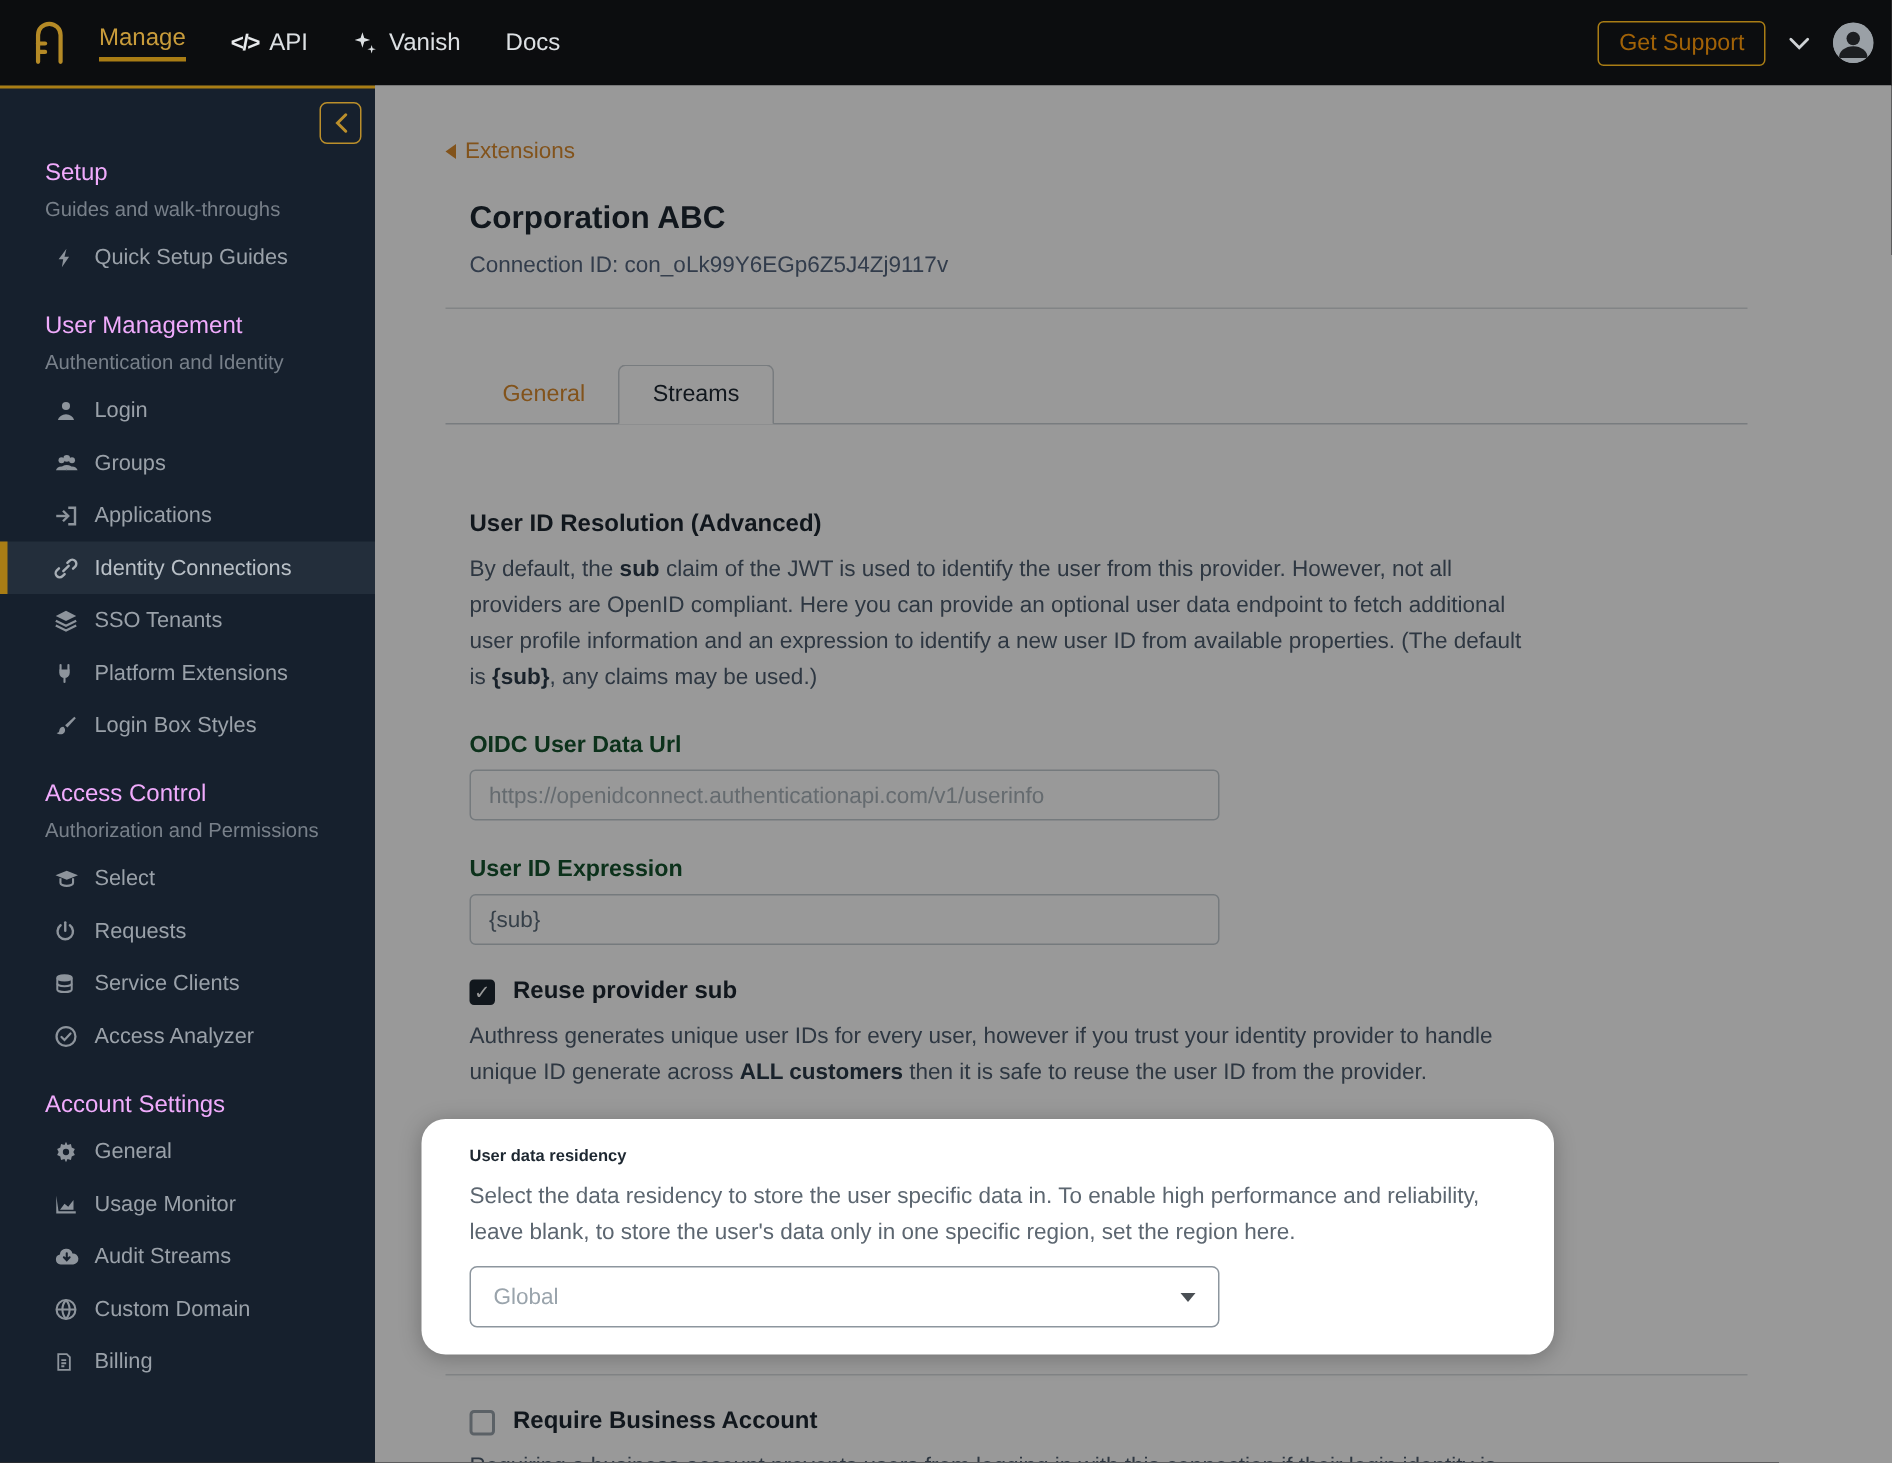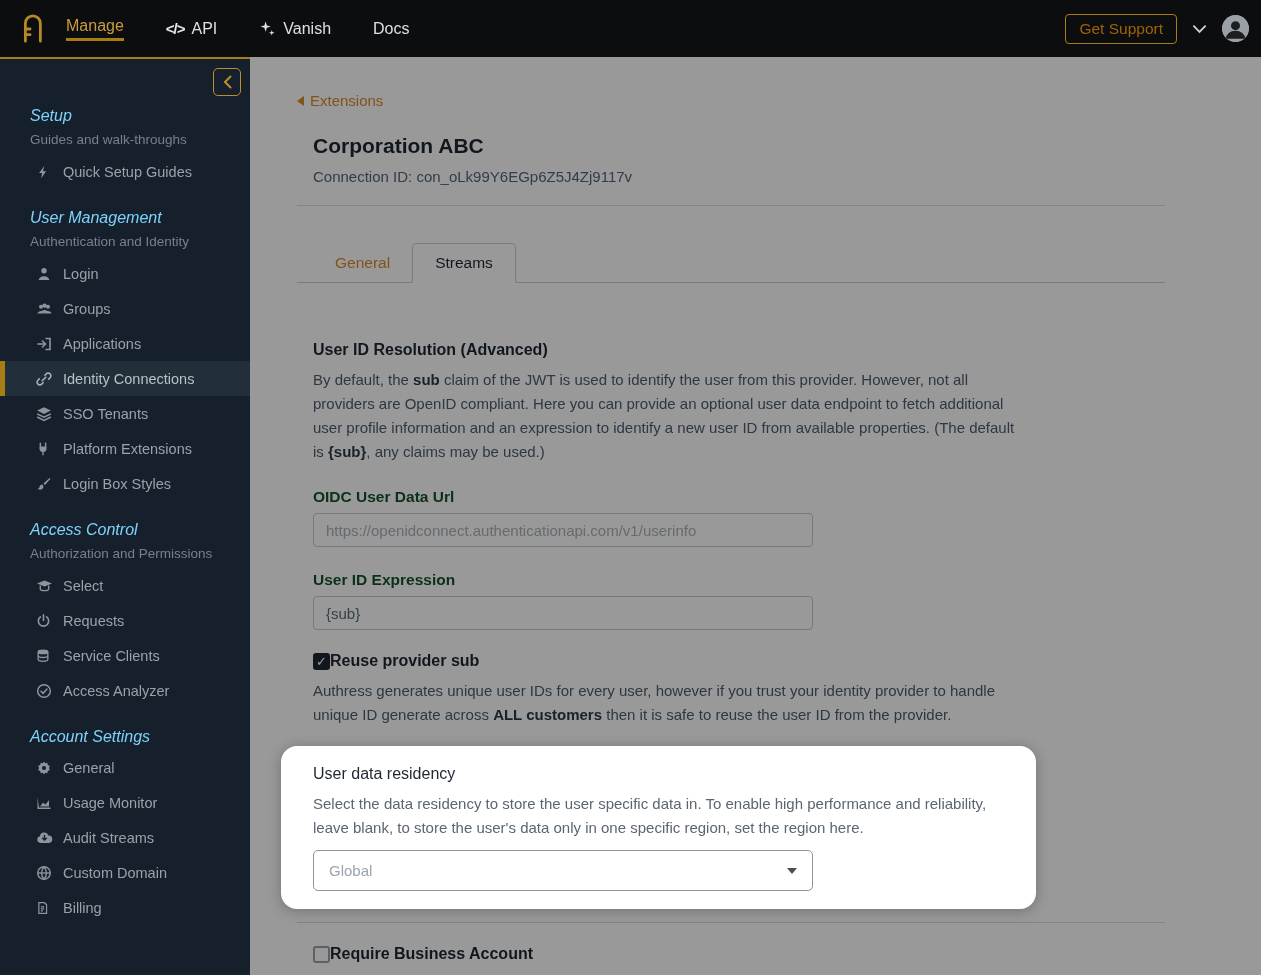--- a/index.html
+++ b/index.html
@@ -5,21 +5,21 @@
   * { margin:0; padding:0; box-sizing:border-box; }
   html,body { width:1261px; height:975px; overflow:hidden; background:#0c0d0f;
     font-family:"Liberation Sans", sans-serif; }
   .app { width:1261px; height:975px; display:flex; flex-direction:column; }
 
   
   .navbar { height:57px; background:#0c0d0f; display:flex; align-items:center;
     justify-content:space-between; padding:0 12px 0 16px; flex-shrink:0; }
   .nav-left { display:flex; align-items:center; }
   .logo { width:34px; height:40px; margin-right:16px; display:flex; align-items:center; }
-  .nav-menu { display:flex; align-items:center; gap:42px; }
+  .nav-menu { display:flex; align-items:center; gap:30px; }
   .nav-item { color:#dde0e3; font-size:16px; display:flex; align-items:center; gap:7px;
     text-decoration:none; cursor:pointer; }
   .nav-item.active { color:#c99c3b; padding-bottom:3px; border-bottom:3px solid #a97d15; }
   .code-glyph { font-weight:bold; font-size:15px; letter-spacing:-1px; color:#e8eaec; }
   .nav-right { display:flex; align-items:center; gap:15px; }
   .support-btn { color:#a16207; border:1px solid #a97d15; border-radius:4px;
     background:transparent; padding:5px 13px; font-size:15.5px; cursor:pointer;
     font-family:"Liberation Sans", sans-serif; }
   .chev { display:flex; color:#cfd2d5; cursor:pointer; }
   .avatar { width:27px; height:27px; border-radius:50%; overflow:hidden; background:#9aa0a6;
@@ -29,21 +29,21 @@
   .body-row { flex:1; display:flex; min-height:0; }
 
   
   .sidebar { width:250px; flex-shrink:0; background:#16202d; border-top:2px solid #a97d15;
     position:relative; overflow:hidden; }
   .collapse-btn { position:absolute; top:9px; right:9px; width:28px; height:28px;
     border:1px solid #bb8f2b; border-radius:5px; background:transparent; color:#bb8f2b;
     display:flex; align-items:center; justify-content:center; cursor:pointer; }
   .sidebar-nav { padding-top:48px; }
   .side-section + .side-section { margin-top:20px; }
-  .sec-title { font-size:16px; color:#7dd3fc; margin-left:30px; font-weight:400;font-style:italic; }
+  .sec-title { font-size:16px; color:#f0abfc; margin-left:30px; font-weight:400; }
   .sec-sub { font-size:13.5px; color:#78808a; margin:7px 0 7px 30px; }
   .no-sub .sec-title { margin-bottom:4px; }
   .side-item { height:35px; display:flex; align-items:center; padding-left:36px; cursor:pointer; }
   .sicon { width:18px; height:16px; margin-right:9px; display:flex; align-items:center;
     color:#8d949c; }
   .slabel { font-size:14.5px; color:#9aa1a9; }
   .side-item.active { background:#232e3b; border-left:5px solid #a97d15; padding-left:31px; }
   .side-item.active .slabel { color:#b9c0c7; }
   .side-item.active .sicon { color:#a8afb6; }
 
@@ -65,34 +65,34 @@
   .tab-active { border:1px solid #c9cfd4; border-bottom:1px solid #ffffff;
     margin-bottom:-1px; border-radius:5px 5px 0 0; color:#1d2731; }
   .sec-heading { margin:58px 0 0 16px; font-size:16px; font-weight:bold; color:#1d2731; }
   .para { margin:9px 0 0 16px; max-width:706px; font-size:15px; line-height:24px; color:#4d5d6e; }
   .para b { color:#2b3a49; }
   .field-label { margin:24px 0 0 16px; font-size:15.5px; font-weight:bold; color:#14532d; }
   .text-input { display:block; margin:7px 0 0 16px; width:500px; height:34px;
     border:1px solid #c3cbd1; border-radius:4px; padding:16px 12px; font-size:15px;
     color:#5b6b7a; background:#fff; font-family:"Liberation Sans", sans-serif; }
   .text-input::placeholder { color:#a8b2ba; }
-  .check-row { margin:22px 0 0 16px; display:flex; align-items:center; cursor:pointer;
+  .check-row { margin:22px 0 0 16px; display:flex; align-items:center; gap:12px; cursor:pointer;
     width:max-content; }
   .checkbox { width:17px; height:17px; border-radius:3px; flex-shrink:0; }
   .checkbox.checked { background:#1d2731; position:relative; }
   .checkbox.checked::after { content:"\2713"; color:#fff; font-size:13px; position:absolute;
     left:3px; top:1px; }
   .checkbox.unchecked { border:2px solid #98a2ab; background:transparent; }
   .check-label { font-size:16px; font-weight:600; color:#1d2731; }
 
   
   .spotlight-card { position:relative; z-index:30; margin:19px 0 0 -16px; width:755px;
     background:#ffffff; border-radius:16px; padding:19px 43px 18px 32px;
     box-shadow:0 2px 14px rgba(0,0,0,0.25); }
-  .card-heading { font-size:16px; font-weight:normal; color:#1d2731; }
+  .card-heading { font-size:11px; font-weight:bold; color:#1d2731; }
   .card-para { margin-top:9px; max-width:680px; font-size:15px; line-height:24px; color:#5c6670; }
   .select { margin-top:10px; width:500px; height:41px; border:1px solid #8d969e;
     border-radius:5px; display:flex; align-items:center; justify-content:space-between;
     padding:0 15px; background:#fff; cursor:pointer; }
   .select-value { font-size:15px; color:#9aa4ac; }
   .caret-down { width:0; height:0; border-left:5px solid transparent;
     border-right:5px solid transparent; border-top:6px solid #4a4f54; }
 
   .divider2 { margin-top:13px; border-top:1px solid #d9dde0; }
   .icon-svg { display:block; }

